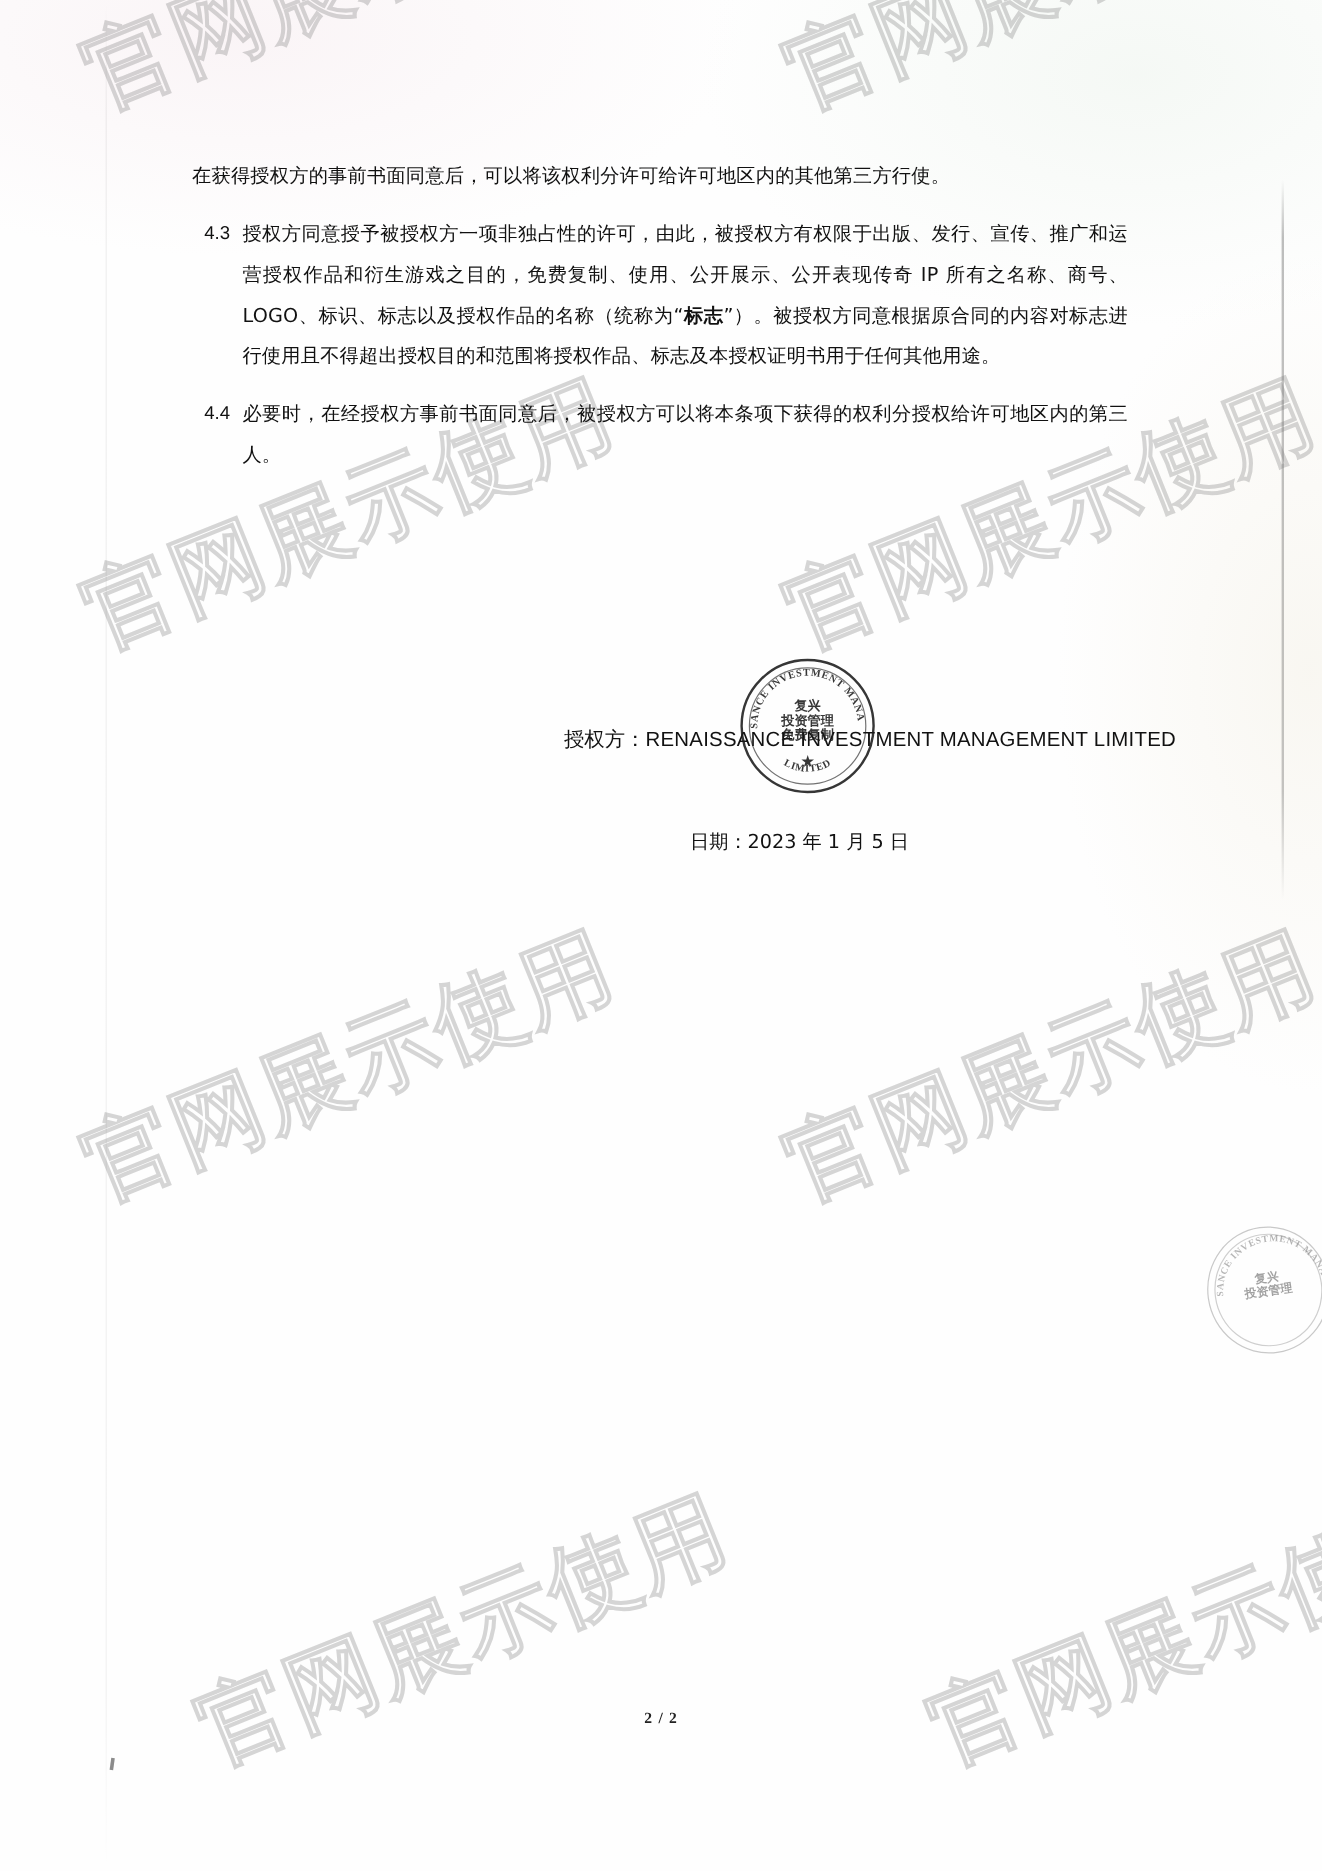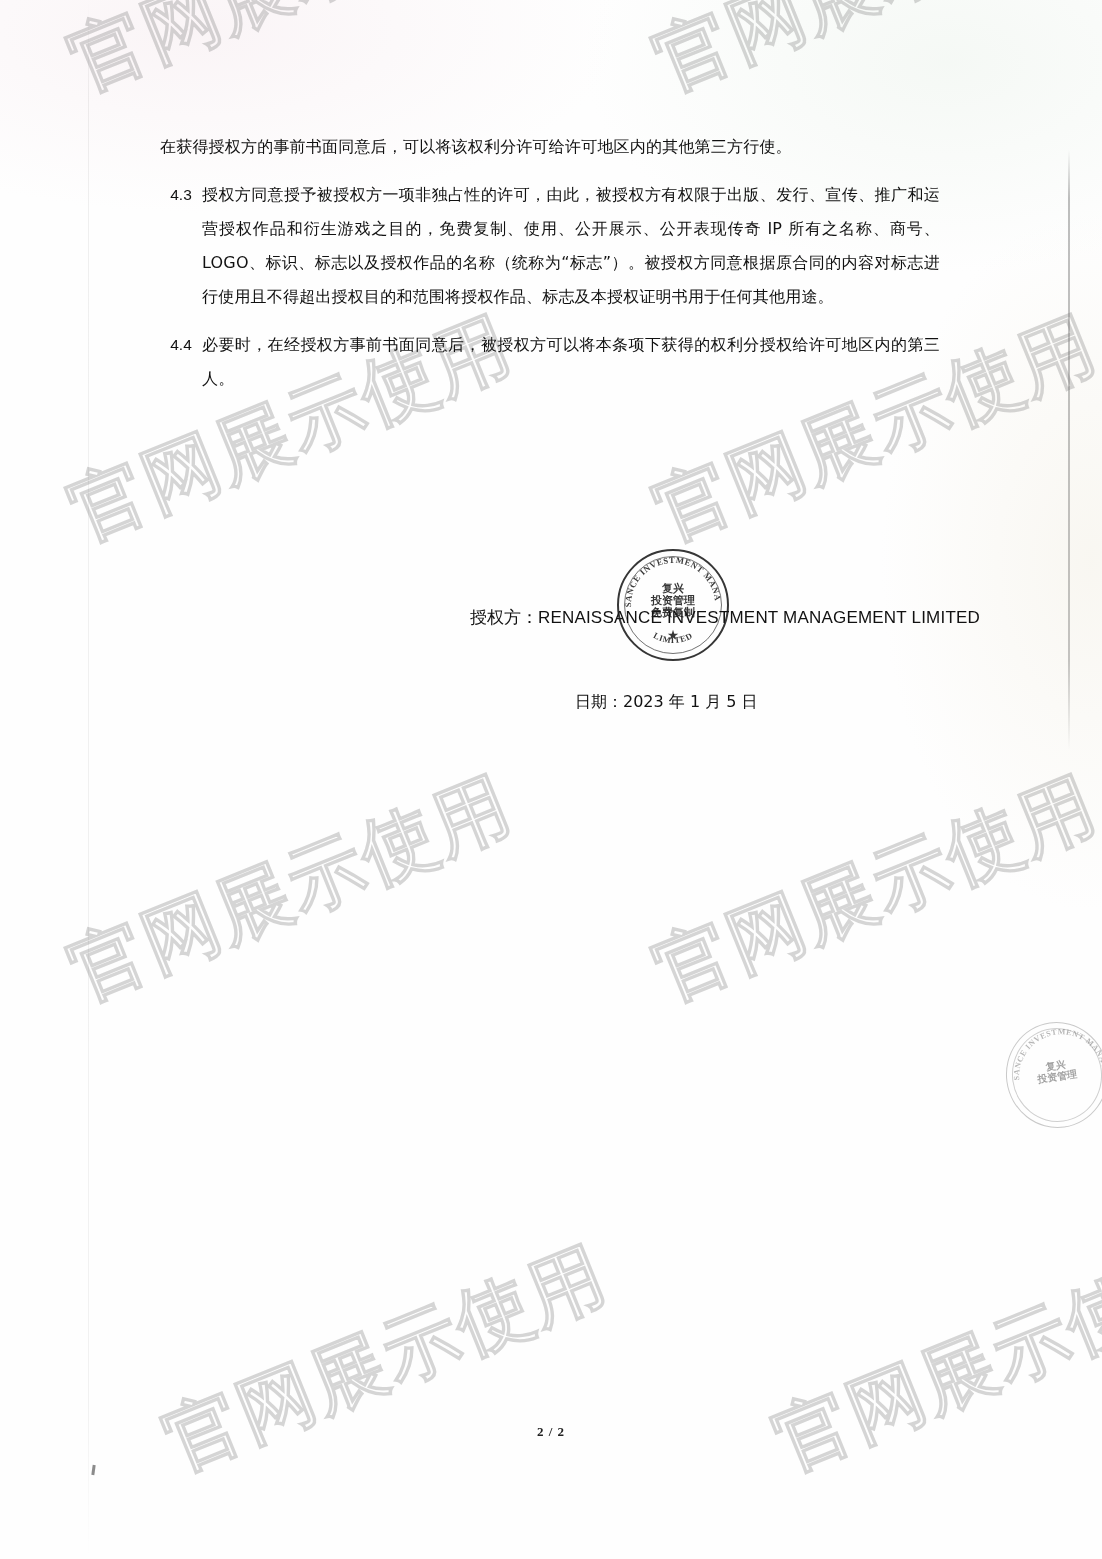--- a/index.html
+++ b/index.html
@@ -88,21 +88,21 @@
   .txt {
     flex: 1;
     font-size: 16px;
     line-height: 34px;
     text-align: justify;
     text-justify: inter-ideograph;
     font-family: "DejaVu Sans", "Liberation Sans", sans-serif;
     color: #111;
     letter-spacing: 0.2px;
   }
-  .bold { font-weight: 400; }
+  .bold { font-weight: 700; }
 
   
   .sign-block {
     position: absolute;
     left: 380px;
     top: 600px;
     width: 600px;
     text-align: right;
   }
   .sign-line {

